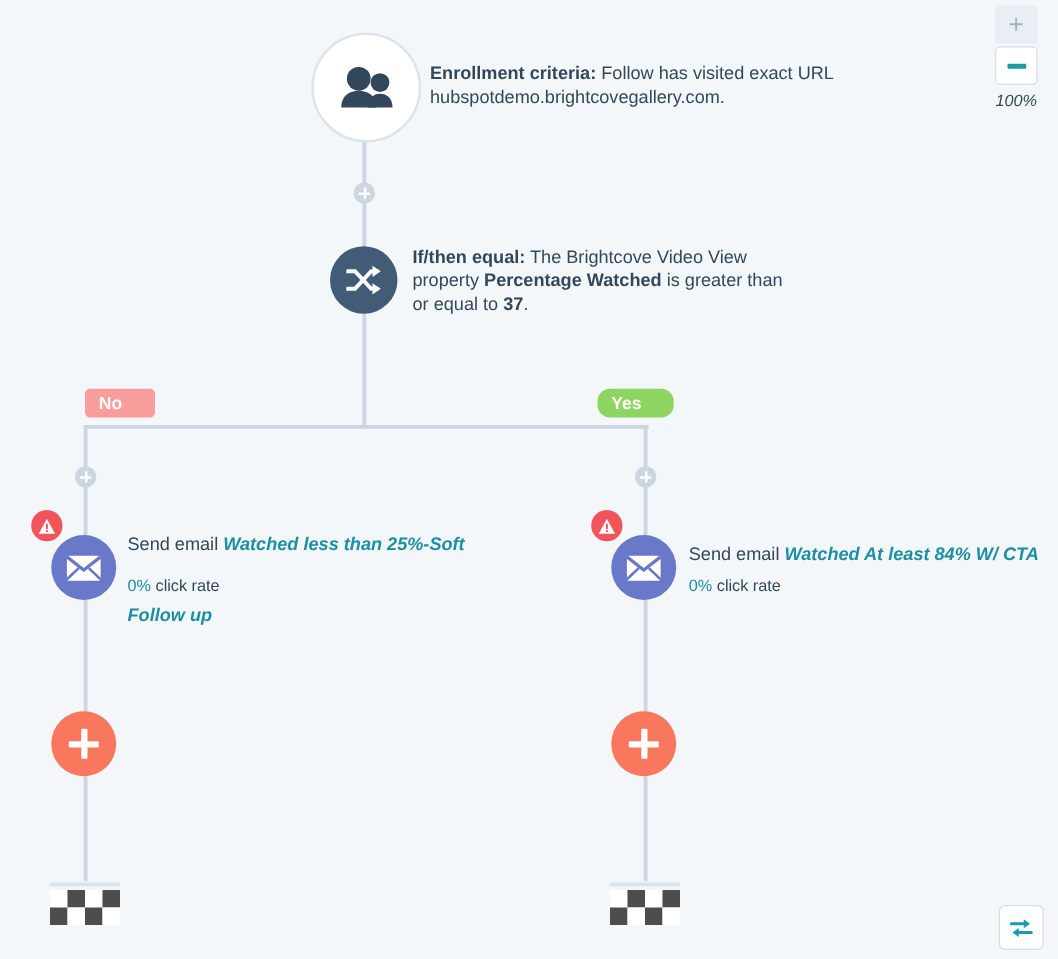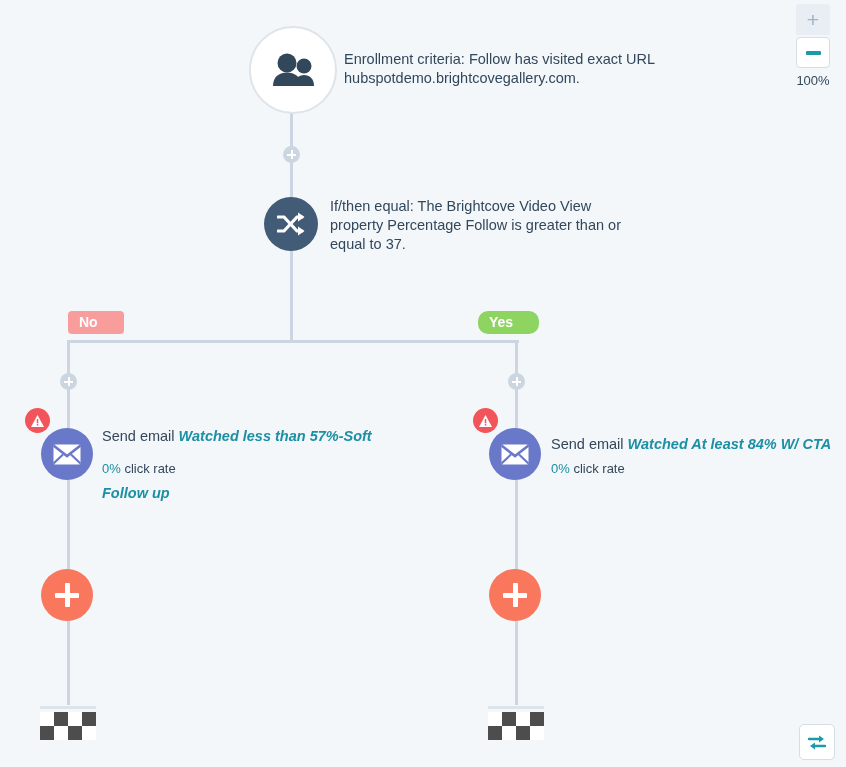--- a/index.html
+++ b/index.html
@@ -125,21 +125,21 @@
     cursor: pointer;
   }
 
   
   .node-text {
     position: absolute;
     font-size: 14.5px;
     line-height: 19px;
     color: #33475b;
   }
-  .node-text b { font-weight: normal; }
+  .node-text b { font-weight: bold; }
   .email-title {
     position: absolute;
     font-size: 14.5px;
     line-height: 25px;
     color: #33475b;
     white-space: nowrap;
   }
   .email-link {
     color: #1b8fa3;
     font-style: italic;
@@ -221,20 +221,21 @@
   .zoom-out .minus {
     width: 15px;
     height: 4px;
     background: #1b9ba8;
     border-radius: 1px;
   }
   .zoom-label {
     margin-top: 5px;
     font-size: 13px;
     color: #33475b;
+    font-style: italic;
   }
 
   
   .swap-btn {
     position: absolute;
     right: 11px;
     bottom: 7px;
     width: 34px;
     height: 34px;
     background: #ffffff;
@@ -280,21 +281,21 @@
 
   <div class="node-circle branch-circle">
     <svg width="28" height="24" viewBox="0 0 28 24">
       <path d="M1 5 H7 L20 19 H25" stroke="#ffffff" stroke-width="3.2" fill="none" stroke-linecap="round"></path>
       <path d="M1 19 H7 L20 5 H25" stroke="#ffffff" stroke-width="3.2" fill="none" stroke-linecap="round"></path>
       <path d="M21 0.5 L27.5 5 L21 9.5 Z" fill="#ffffff"></path>
       <path d="M21 14.5 L27.5 19 L21 23.5 Z" fill="#ffffff"></path>
     </svg>
   </div>
   <div class="node-text" style="left:330px; top:197px; width:310px;">
-    <b>If/then equal:</b><span> The Brightcove Video View property </span><b>Percentage Follow</b><span> is greater than or equal to </span><b>37</b><span>.</span>
+    <b>If/then equal:</b><span> The Brightcove Video View property </span><b>Percentage Watched</b><span> is greater than or equal to </span><b>37</b><span>.</span>
   </div>
 
   <div class="pill pill-no" style="left:68px; top:311px;">No</div>
   <div class="pill pill-yes" style="left:478px; top:311px;border-radius:10px;">Yes</div>
 
   <div class="mini-plus" style="left:60px; top:373px;">
     <span class="bar-h"></span>
     <span class="bar-v"></span>
   </div>
   <div class="mini-plus" style="left:508px; top:373px;">
@@ -310,21 +311,21 @@
     </svg>
   </div>
   <div class="node-circle email-circle" style="left:41px; top:428px;">
     <svg width="28" height="21" viewBox="0 0 28 21">
       <rect x="0.5" y="0.5" width="27" height="20" rx="1.5" fill="#ffffff"></rect>
       <path d="M0.5 1.5 L14 12 L27.5 1.5" stroke="#6a78c9" stroke-width="2.6" fill="none"></path>
       <path d="M0.5 19.5 L10 10.5 M27.5 19.5 L18 10.5" stroke="#6a78c9" stroke-width="2.2" fill="none"></path>
     </svg>
   </div>
   <div class="email-title" style="left:102px; top:424px;">
-    <span>Send email </span><span class="email-link">Watched less than 57%-Soft</span>
+    <span>Send email </span><span class="email-link">Watched less than 25%-Soft</span>
   </div>
   <div class="email-title" style="left:102px; top:441px;margin-top:40px;">
     <span class="email-link">Follow up</span>
   </div>
   <div class="rate-line" style="left:102px; top:461px;">
     <span class="rate-pct">0%</span><span> click rate</span>
   </div>
 
   <div class="warn-badge" style="left:473px; top:408px;">
     <svg width="15" height="14" viewBox="0 0 15 14">

